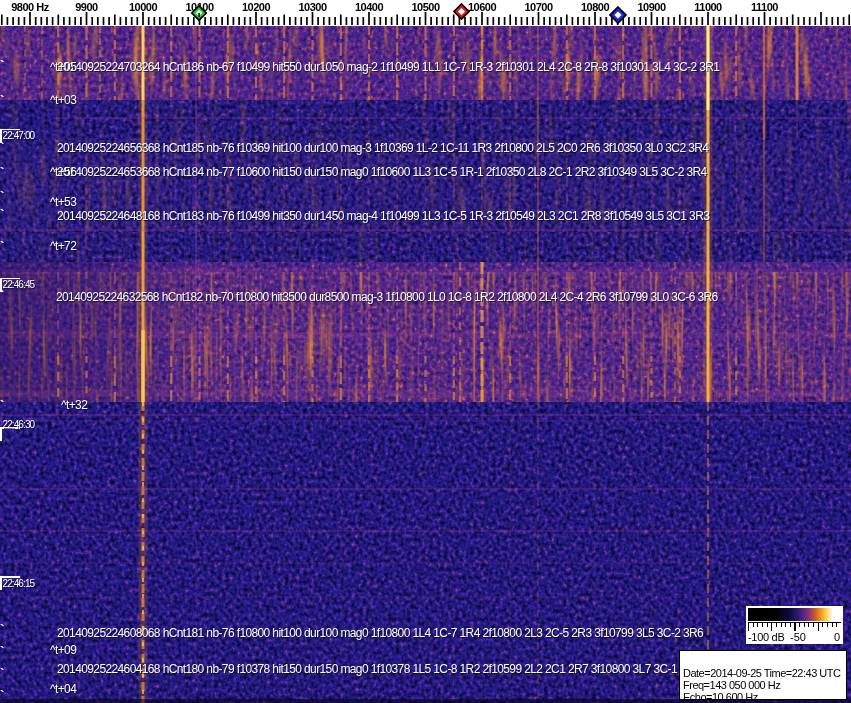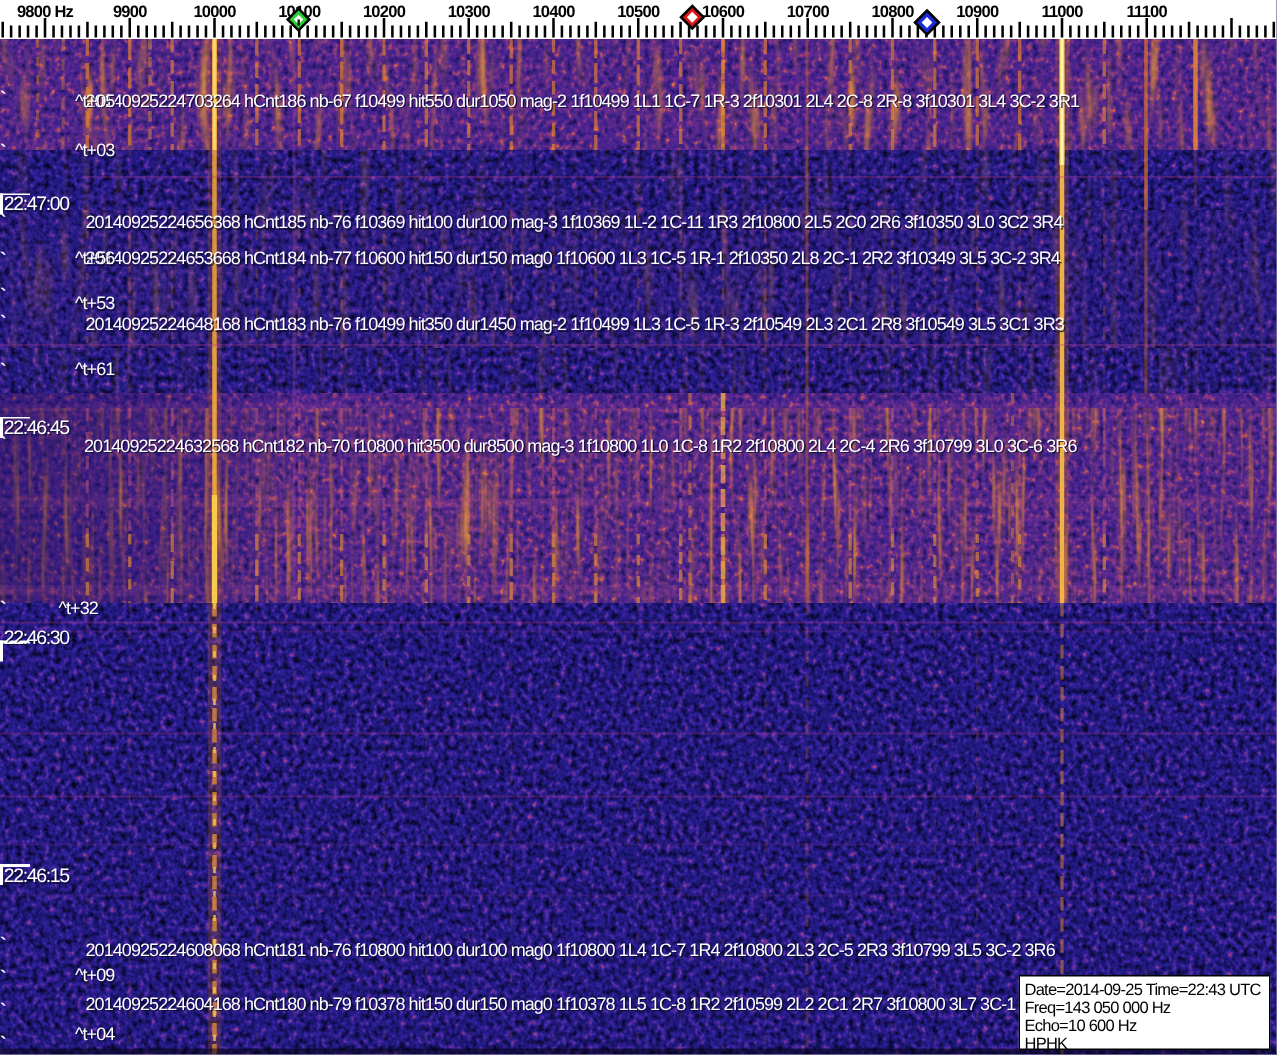--- a/index.html
+++ b/index.html
@@ -1,17 +1,17 @@
 <!DOCTYPE html>
 <html><head><meta charset="utf-8"><style>
 *{margin:0;padding:0;box-sizing:border-box}
 body{width:851px;height:703px;overflow:hidden;background:#fff;font-family:"Liberation Sans",sans-serif}
 #wrap{position:relative;width:711px;height:703px}
 .t{position:absolute;white-space:nowrap;font-size:12px;line-height:12px;letter-spacing:-0.62px;color:#fff;text-shadow:1px 1px 0 rgba(10,10,40,.75)}
-.tm{position:absolute;white-space:nowrap;font-size:13px;line-height:12px;letter-spacing:-0.9px;color:#fff;text-shadow:1px 1px 0 rgba(10,10,40,.75)}
+.tm{position:absolute;white-space:nowrap;font-size:10px;line-height:12px;letter-spacing:-0.9px;color:#fff;text-shadow:1px 1px 0 rgba(10,10,40,.75)}
 .bt{position:absolute;font-size:13px;line-height:10px;color:#fff;font-weight:bold}
 </style></head><body>
 <div id="wrap">
 <svg width="851" height="677" style="position:absolute;left:0;top:26px">
       <defs>
         <filter id="fD1" x="0%" y="0%" width="100%" height="100%" color-interpolation-filters="sRGB">
           <feTurbulence type="fractalNoise" baseFrequency="0.27 0.24" numOctaves="2" seed="11" stitchTiles="noStitch"></feTurbulence>
           <feColorMatrix type="matrix" values="1 0 0 0 0 1 0 0 0 0 1 0 0 0 0 1 0 0 0 0"></feColorMatrix>
           <feComponentTransfer>
             <feFuncR type="table" tableValues="0.000 0.020 0.051 0.094 0.133 0.188 0.361 0.627 0.847"></feFuncR>
@@ -507,30 +507,30 @@
       <rect x="198.3" y="13" width="1.6" height="4.2" fill="#111"></rect>
       <polygon points="461.5,4.0 469.0,11.5 461.5,19.0 454.0,11.5" fill="#e01515" stroke="#000" stroke-width="1.7"></polygon>
       <polygon points="461.5,7.9 465.1,11.5 461.5,15.1 457.9,11.5" fill="#fff"></polygon>
       <polygon points="618,7 626,15 618,23 610,15" fill="#1c2ad8" stroke="#000" stroke-width="1.7"></polygon>
       <polygon points="618,11.4 621.6,15 618,18.6 614.4,15" fill="#fff"></polygon>
     </svg>
 <div style="position:absolute;left:0;top:0;transform:translateZ(0)">
       <div class="t" style="left:57px;top:60.5px">20140925224703264 hCnt186 nb-67 f10499 hit550 dur1050 mag-2 1f10499 1L1 1C-7 1R-3 2f10301 2L4 2C-8 2R-8 3f10301 3L4 3C-2 3R1</div>
       <div class="t" style="left:57px;top:141.5px">20140925224656368 hCnt185 nb-76 f10369 hit100 dur100 mag-3 1f10369 1L-2 1C-11 1R3 2f10800 2L5 2C0 2R6 3f10350 3L0 3C2 3R4</div>
       <div class="t" style="left:57px;top:166px">20140925224653668 hCnt184 nb-77 f10600 hit150 dur150 mag0 1f10600 1L3 1C-5 1R-1 2f10350 2L8 2C-1 2R2 3f10349 3L5 3C-2 3R4</div>
-      <div class="t" style="left:57px;top:209.5px">20140925224648168 hCnt183 nb-76 f10499 hit350 dur1450 mag-2 1f10499 1L3 1C-5 1R-3 2f10549 2L3 2C1 2R8 3f10549 3L5 3C1 3R3</div>
+      <div class="t" style="left:57px;top:209.5px">20140925224648168 hCnt183 nb-76 f10499 hit350 dur1450 mag-4 1f10499 1L3 1C-5 1R-3 2f10549 2L3 2C1 2R8 3f10549 3L5 3C1 3R3</div>
       <div class="t" style="left:56px;top:290.5px">20140925224632568 hCnt182 nb-70 f10800 hit3500 dur8500 mag-3 1f10800 1L0 1C-8 1R2 2f10800 2L4 2C-4 2R6 3f10799 3L0 3C-6 3R6</div>
       <div class="t" style="left:57px;top:626.5px">20140925224608068 hCnt181 nb-76 f10800 hit100 dur100 mag0 1f10800 1L4 1C-7 1R4 2f10800 2L3 2C-5 2R3 3f10799 3L5 3C-2 3R6</div>
       <div class="t" style="left:57px;top:663px">20140925224604168 hCnt180 nb-79 f10378 hit150 dur150 mag0 1f10378 1L5 1C-8 1R2 2f10599 2L2 2C1 2R7 3f10800 3L7 3C-1</div>
       <div class="t" style="left:50px;top:60.5px">^t+05</div>
       <div class="t" style="left:50px;top:93.5px">^t+03</div>
       <div class="t" style="left:50px;top:166px">^t+56</div>
       <div class="t" style="left:50px;top:196px">^t+53</div>
-      <div class="t" style="left:50px;top:240px">^t+61</div>
-      <div class="t" style="left:39px;top:398.5px">^t+32</div>
+      <div class="t" style="left:50px;top:240px">^t+72</div>
+      <div class="t" style="left:61px;top:398.5px">^t+32</div>
       <div class="t" style="left:50px;top:644px">^t+09</div>
       <div class="t" style="left:50px;top:682.5px">^t+04</div>
       <div class="bt" style="left:0px;top:60.5px">`</div>
       <div class="bt" style="left:0px;top:95.5px">`</div>
       <div class="bt" style="left:0px;top:143px">`</div>
       <div class="bt" style="left:0px;top:167.5px">`</div>
       <div class="bt" style="left:0px;top:191.5px">`</div>
       <div class="bt" style="left:0px;top:209.5px">`</div>
       <div class="bt" style="left:0px;top:241.5px">`</div>
       <div class="bt" style="left:0px;top:290.5px">`</div>
@@ -545,13 +545,22 @@
     <div class="tm" style="left:2.5px;top:130.0px">22:47:00</div>
     <div style="position:absolute;left:0;top:277.8px;width:20px;height:1.5px;background:#fff"></div>
     <div style="position:absolute;left:0;top:277.8px;width:1.5px;height:14px;background:#fff"></div>
     <div class="tm" style="left:2.5px;top:279.3px">22:46:45</div>
     <div style="position:absolute;left:0;top:427.1px;width:20px;height:1.5px;background:#fff"></div>
     <div style="position:absolute;left:0;top:427.1px;width:1.5px;height:14px;background:#fff"></div>
     <div class="tm" style="left:2.5px;top:419px">22:46:30</div>
     <div style="position:absolute;left:0;top:576.4px;width:20px;height:1.5px;background:#fff"></div>
     <div style="position:absolute;left:0;top:576.4px;width:1.5px;height:14px;background:#fff"></div>
     <div class="tm" style="left:2.5px;top:577.9px">22:46:15</div>
-<div style="position:absolute;left:679px;top:650px;width:168px;height:50px;background:#fff;border:1px solid #000;font:11px/12px 'Liberation Sans',sans-serif;letter-spacing:-0.5px;color:#000;padding:3px 0 0 3px;white-space:nowrap">Date=2014-09-25 Time=22:43 UTC<br>Freq=143 050 000 Hz<br>Echo=10 600 Hz<br>HPHK</div>
+<div style="position:absolute;left:746px;top:606px;width:97px;height:38px;background:#fff">
+<div style="position:absolute;left:2px;top:2px;width:93px;height:13px;background:linear-gradient(to right,#000 0%,#000 30%,#0c0c40 45%,#3a1e7c 56%,#843080 65%,#c85c28 72%,#f0a020 79%,#ffd860 85%,#fff 91%,#fff 100%)"></div>
+<div style="position:absolute;left:2px;top:16px;width:93px;height:1px;background:#000"></div>
+<div style="position:absolute;left:2px;top:16px;width:93px;height:9px;background:repeating-linear-gradient(to right,#000 0 1px,transparent 1px 4.65px);clip-path:polygon(0 0,100% 0,100% 55%,0 55%)"></div>
+<div style="position:absolute;left:2px;top:16px;width:93px;height:9px;background:repeating-linear-gradient(to right,#000 0 1px,transparent 1px 23.25px)"></div>
+<div style="position:absolute;left:2px;top:25px;font:11px 'Liberation Sans',sans-serif;letter-spacing:-0.3px;color:#000">-100 dB</div>
+<div style="position:absolute;left:44px;top:25px;font:11px 'Liberation Sans',sans-serif;color:#000">-50</div>
+<div style="position:absolute;right:3px;top:25px;font:11px 'Liberation Sans',sans-serif;color:#000">0</div>
+</div>
+<div style="position:absolute;left:679px;top:650px;width:168px;height:50px;background:#fff;border:1px solid #000;font:11px/12px 'Liberation Sans',sans-serif;letter-spacing:-0.5px;color:#000;padding:16px 0 0 3px;white-space:nowrap">Date=2014-09-25 Time=22:43 UTC<br>Freq=143 050 000 Hz<br>Echo=10 600 Hz<br>HPHK</div>
 </div>
 </body></html>

